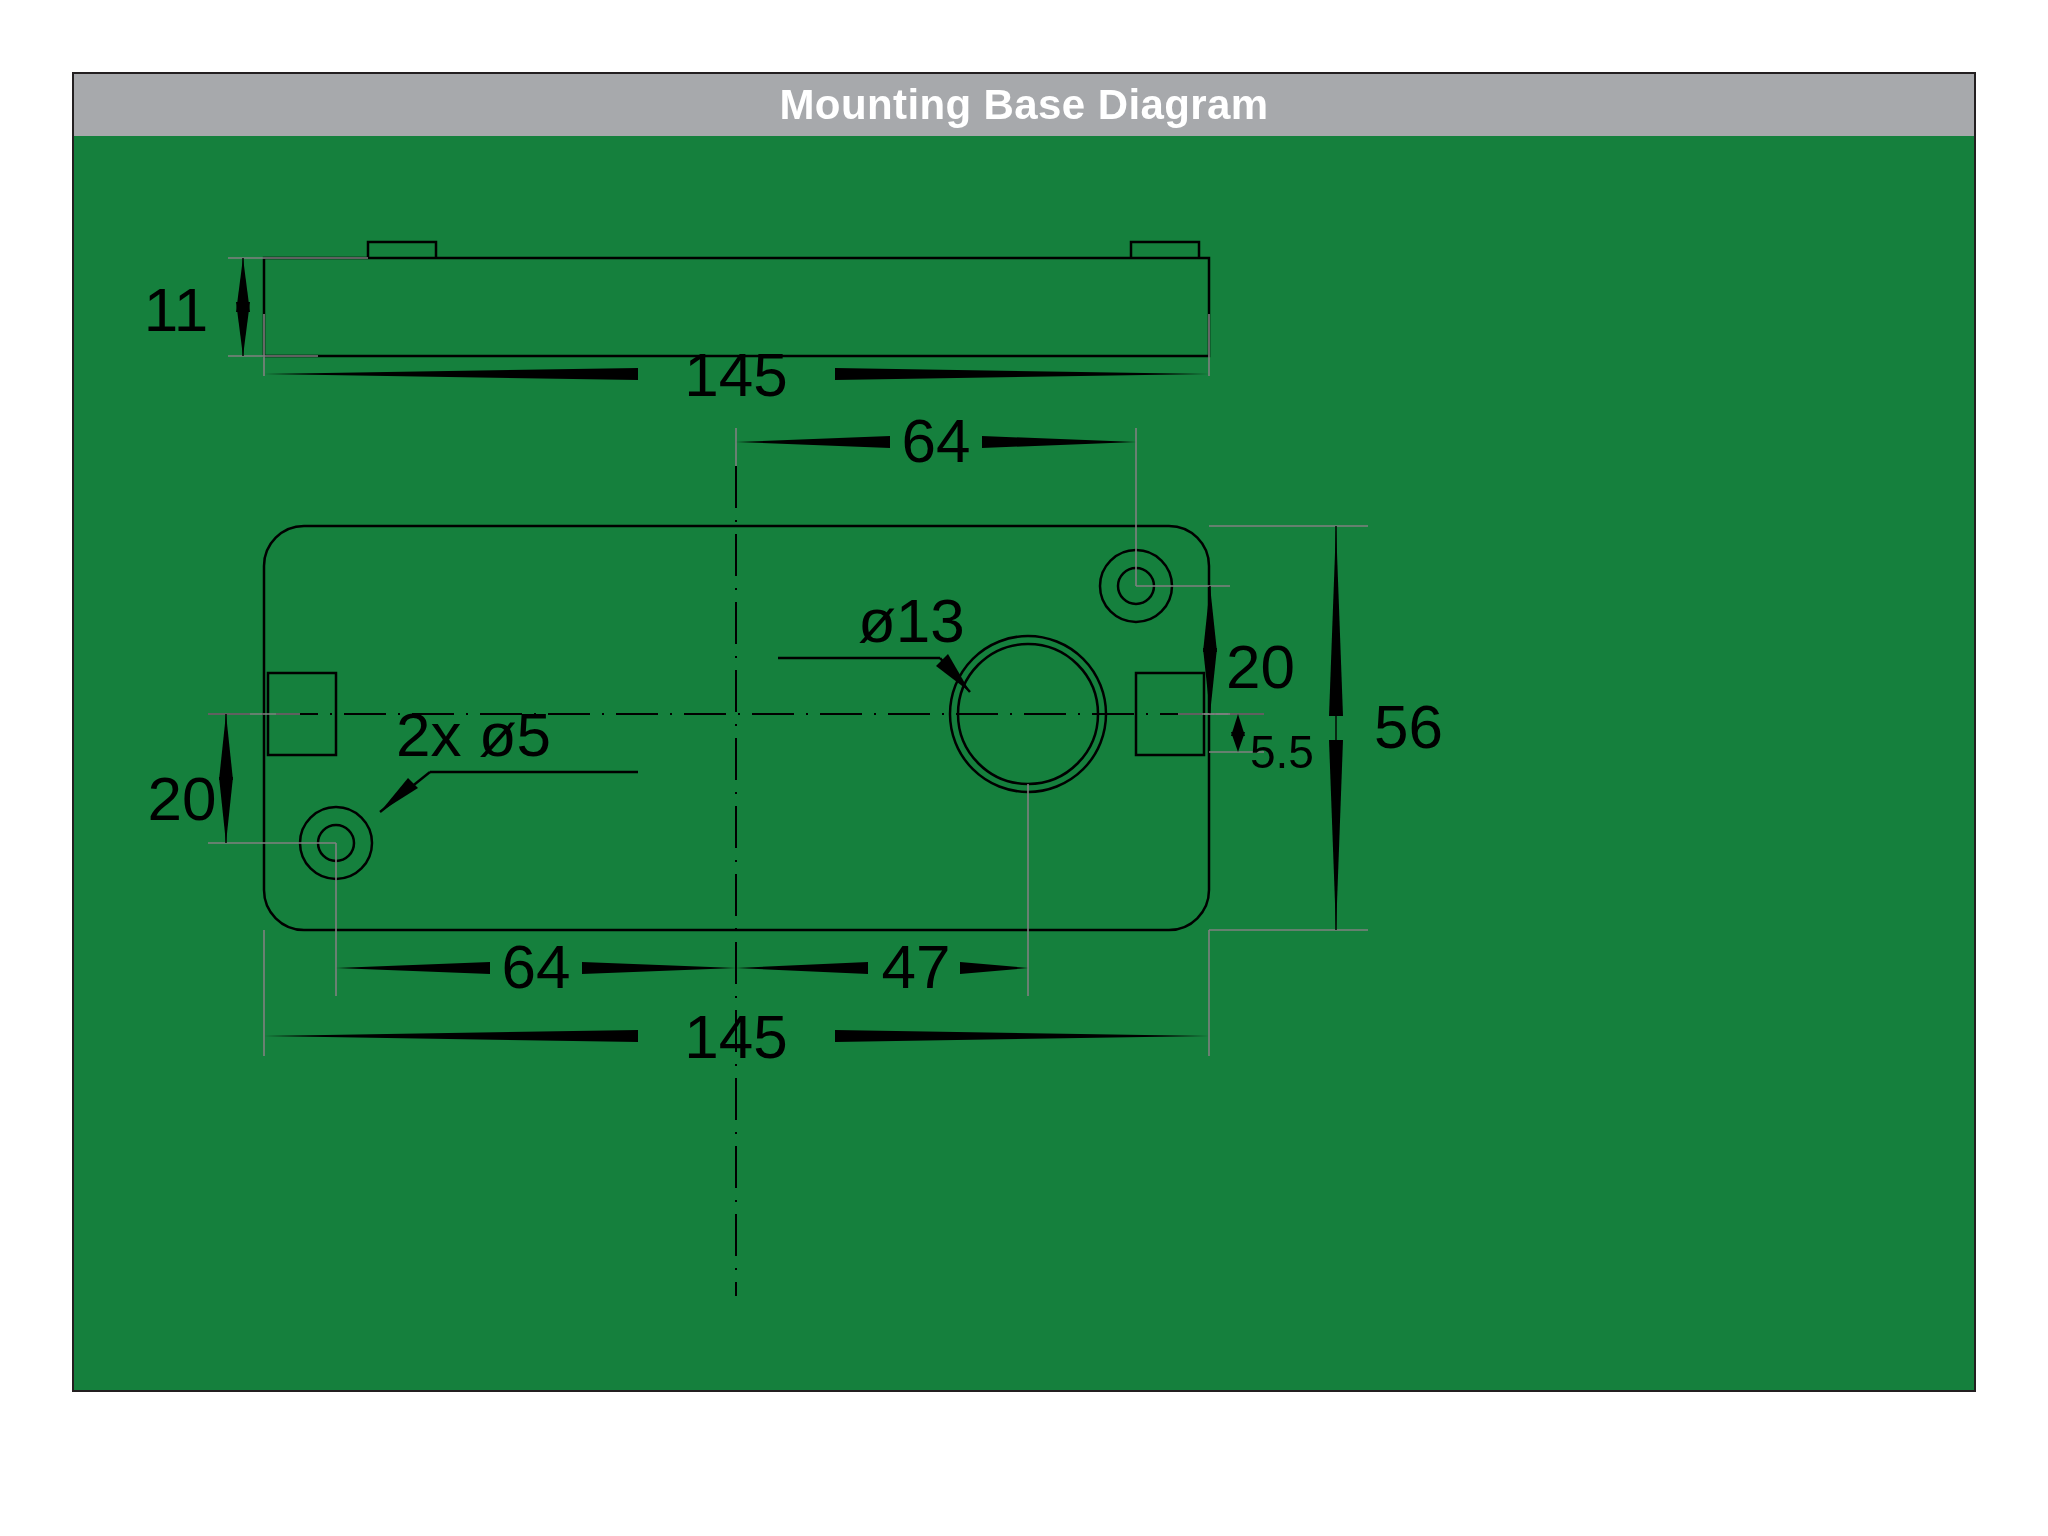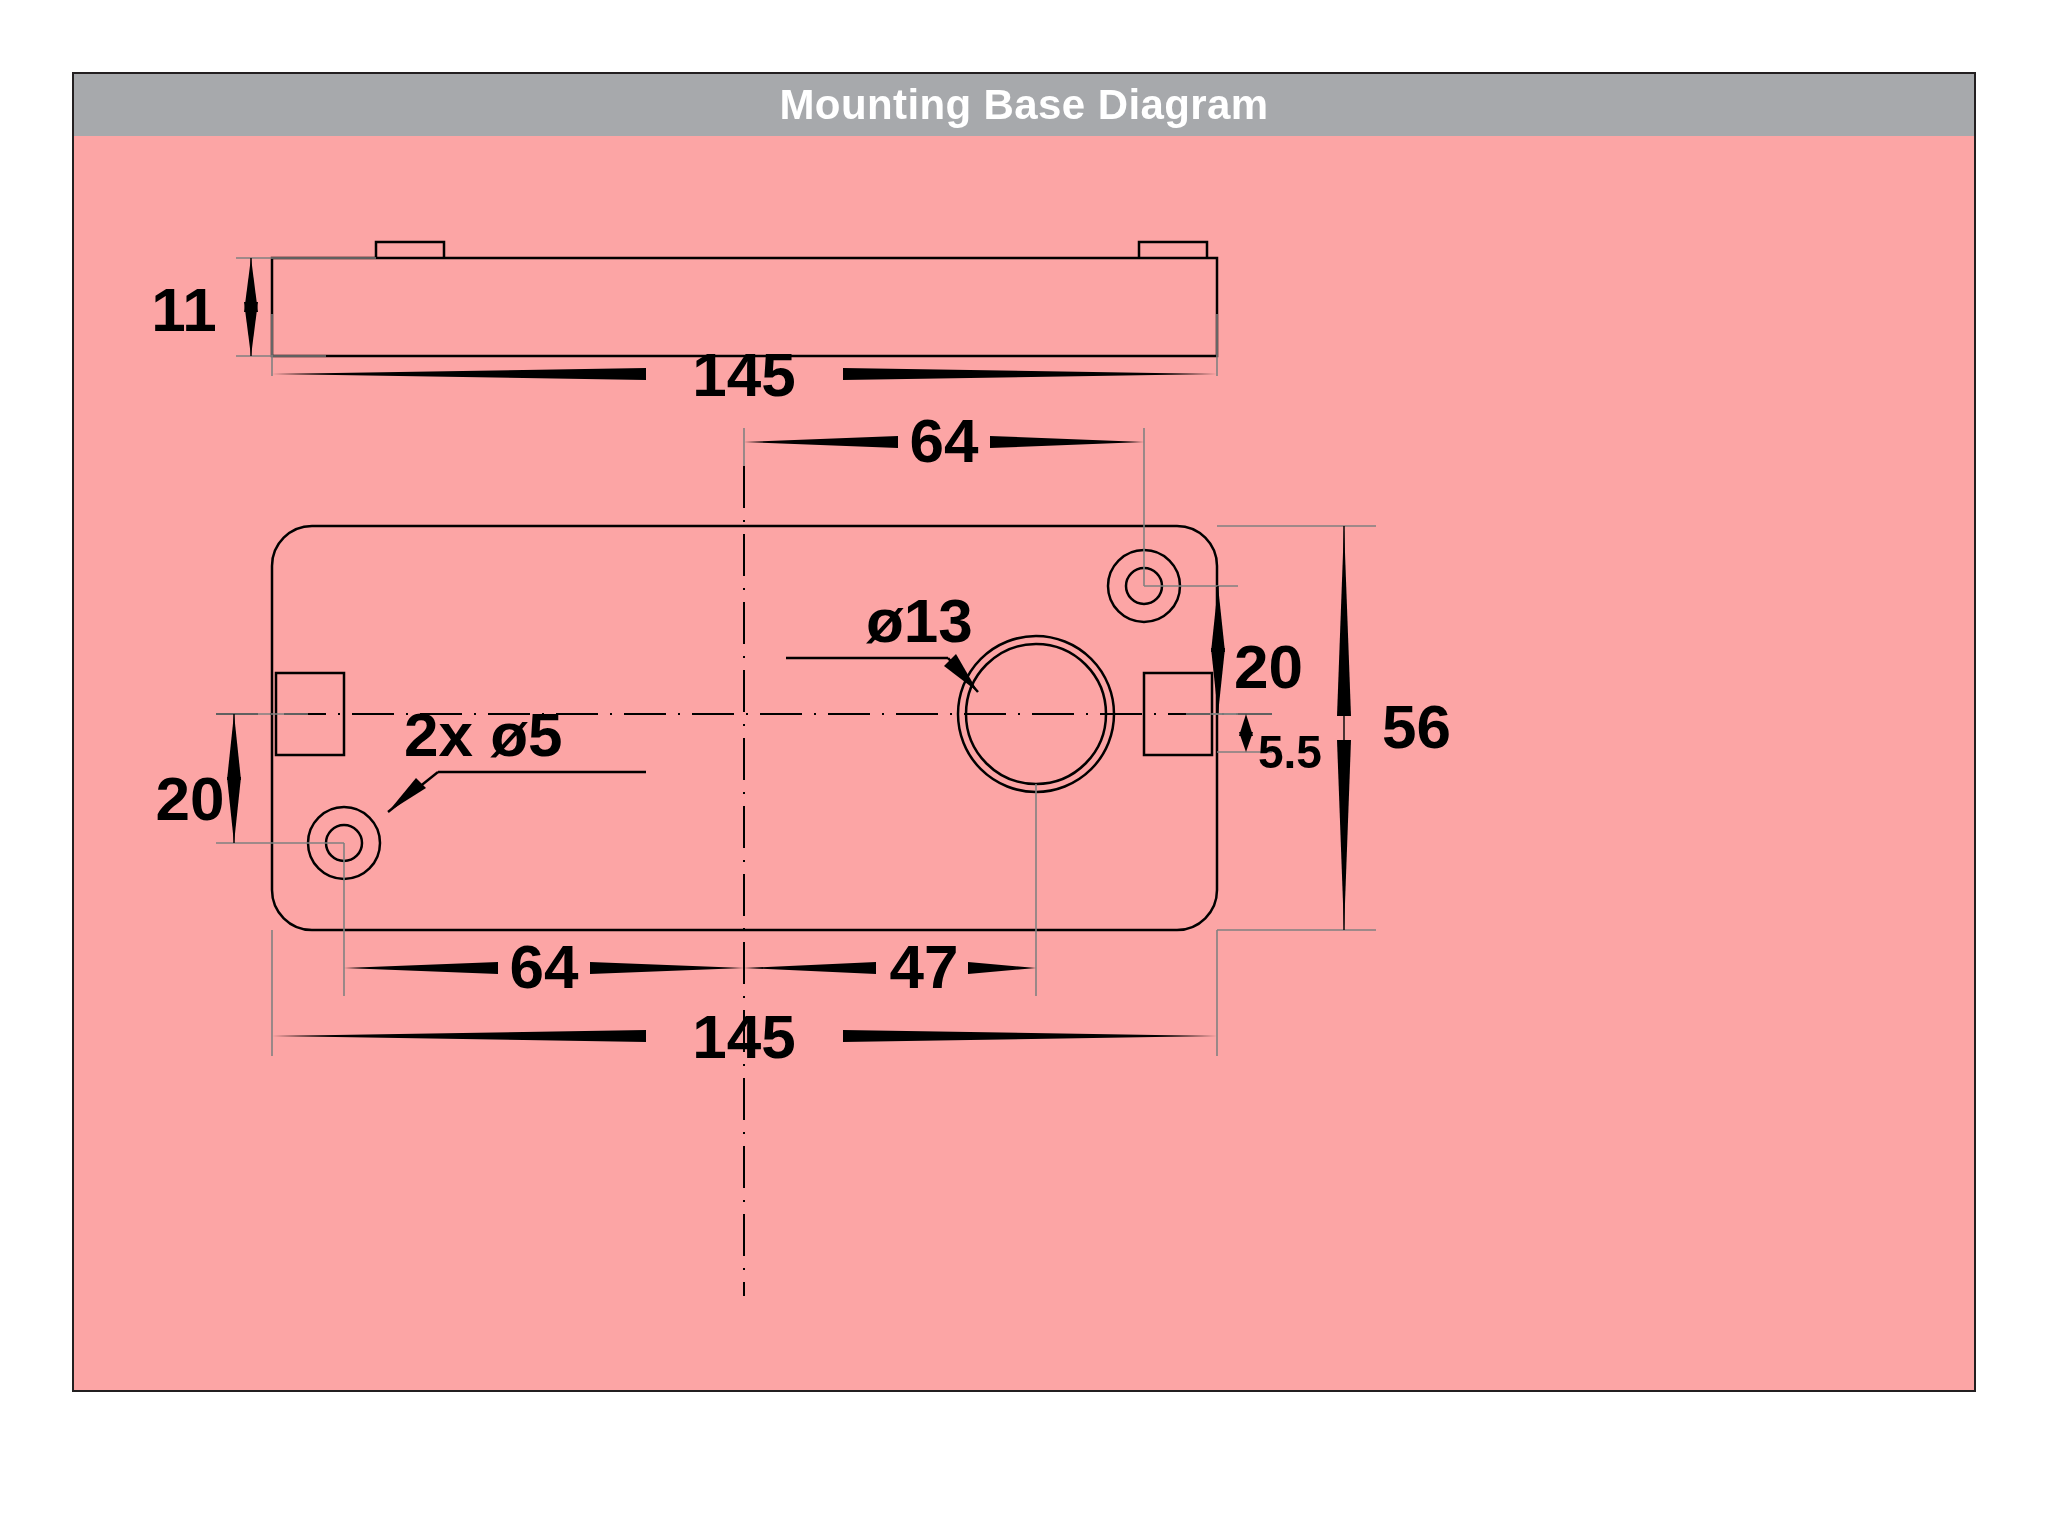--- a/index.html
+++ b/index.html
@@ -21,21 +21,21 @@
   }
   
   #frame {
     position: absolute;
     left: 72px;
     top: 72px;
     width: 1904px;
     height: 1320px;
     border: 2px solid #231f20;
     box-sizing: border-box;
-    background: #fca5a5;
+    background: #15803d;
   }
   
   #title-bar {
     position: absolute;
     left: 0px;
     top: 0px;
     width: 1900px;
     height: 62px;
     background: #a7a9ac;
     display: flex;
@@ -47,25 +47,24 @@
     color: #ffffff;
     font-family: "Liberation Sans", sans-serif;
     font-size: 42px;
     font-weight: bold;
     letter-spacing: 0.4px;
     line-height: 1;
     white-space: nowrap;
   }
   #drawing-area {
     position: absolute;
-    left: 12px;
+    left: 4px;
     top: 62px;
     width: 1900px;
     height: 1326px;
-    font-weight: bold;
   }
   svg { display: block; }
   .dimtext {
     font-family: "Liberation Sans", sans-serif;
     font-size: 62px;
     fill: #000000;
   }
   .dimtext-sm {
     font-family: "Liberation Sans", sans-serif;
     font-size: 46px;

